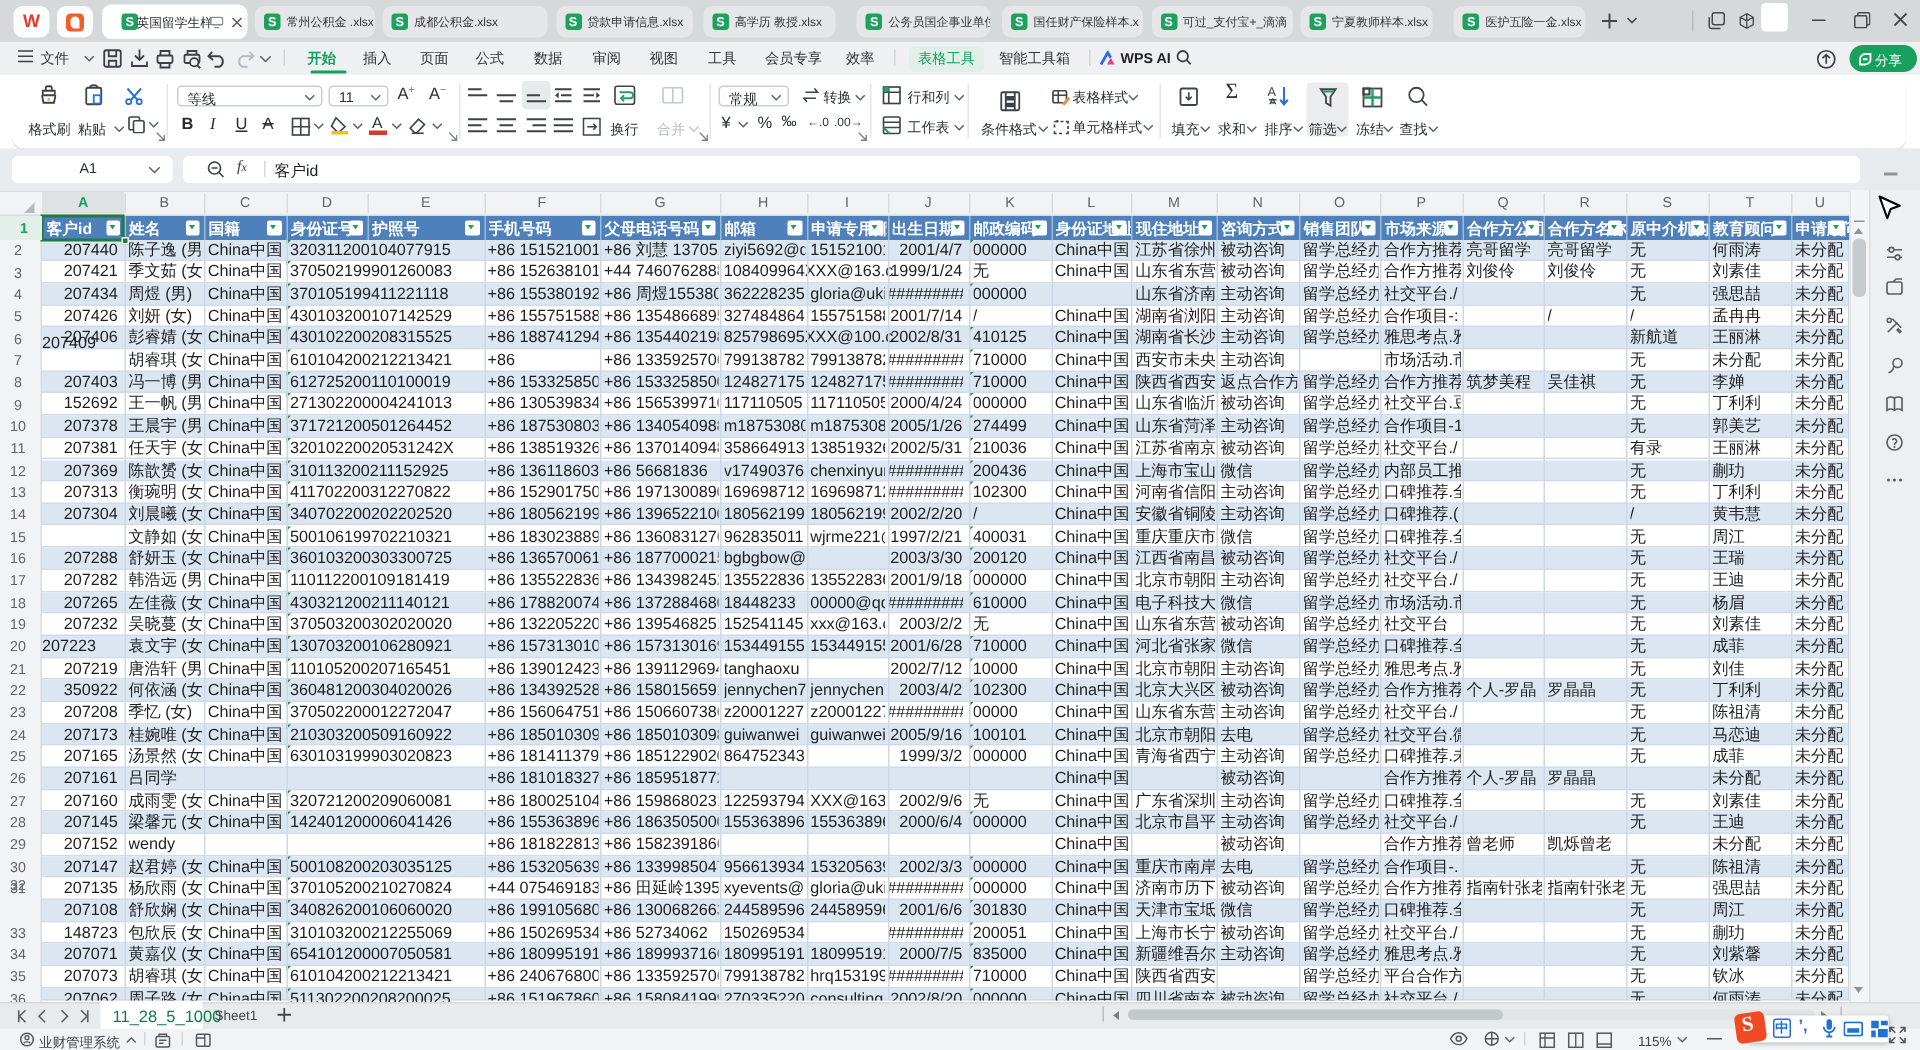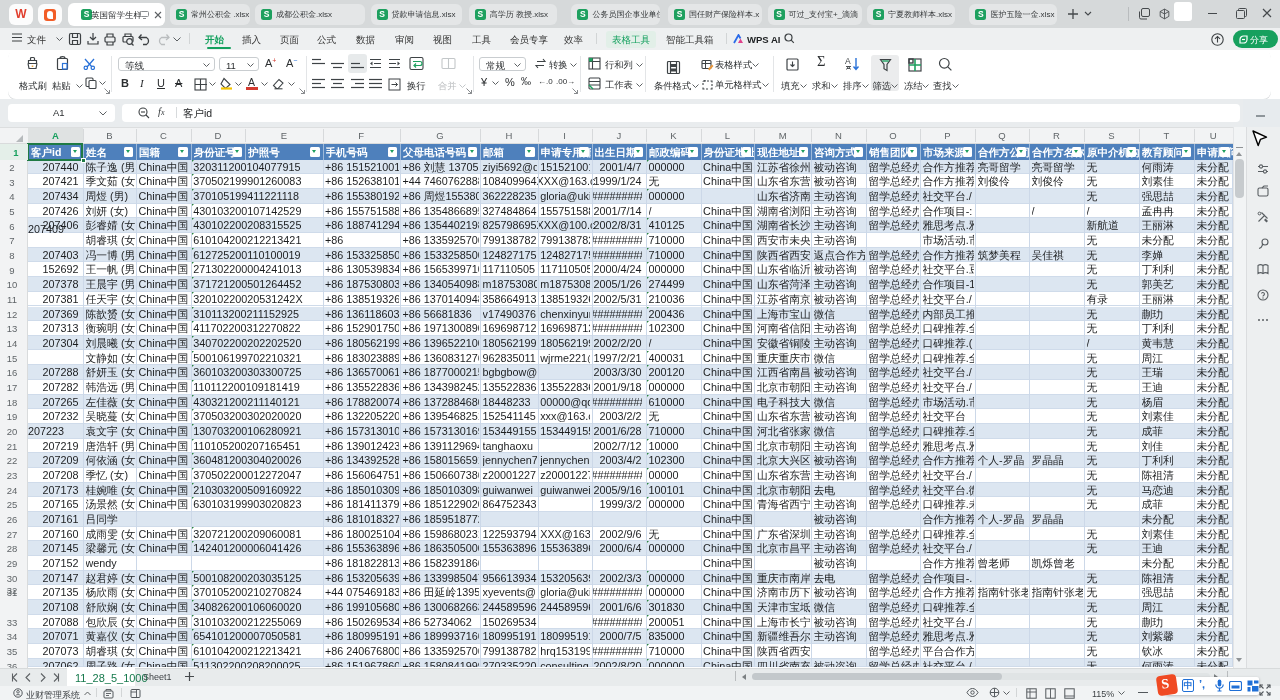--- a/index.html
+++ b/index.html
@@ -1020,21 +1020,21 @@
 <div class="ab tri" style="left:646.0px;top:438.53px"></div>
 <div class="ab cell" style="left:703.1px;top:438.53px;width:50.3px;line-height:14.2px;height:14.67px">China中国</div>
 <div class="ab cell" style="left:756.9px;top:438.53px;width:53.1px;line-height:14.2px;height:14.67px">北京市朝阳</div>
 <div class="ab cell" style="left:813.5px;top:438.53px;width:51.5px;line-height:14.2px;height:14.67px">主动咨询</div>
 <div class="ab cell" style="left:868.5px;top:438.53px;width:50.5px;line-height:14.2px;height:14.67px">留学总经办</div>
 <div class="ab cell" style="left:922.5px;top:438.53px;width:51.5px;line-height:14.2px;height:14.67px">雅思考点.雅</div>
 <div class="ab cell" style="left:1086.5px;top:438.53px;width:51.5px;line-height:14.2px;height:14.67px">无</div>
 <div class="ab cell" style="left:1141.5px;top:438.53px;width:51.5px;line-height:14.2px;height:14.67px">刘佳</div>
 <div class="ab cell" style="left:1196.5px;top:438.53px;width:35.0px;line-height:14.2px;height:14.67px">未分配</div>
 <div class="ab row" style="top:453.20px;left:28px;height:14.67px;background:#dce6f1;border-bottom:1px solid #cfdbea"></div>
-<div class="ab cell" style="left:28.0px;top:453.20px;width:50.5px;line-height:14.2px;height:14.67px;text-align:right">207209</div>
+<div class="ab cell" style="left:28.0px;top:453.20px;width:50.5px;line-height:14.2px;height:14.67px;text-align:right">350922</div>
 <div class="ab cell" style="left:85.5px;top:453.20px;width:49.5px;line-height:14.2px;height:14.67px">何依涵 (女</div>
 <div class="ab cell" style="left:138.5px;top:453.20px;width:51.3px;line-height:14.2px;height:14.67px">China中国</div>
 <div class="ab cof" style="left:193.3px;top:453.20px;line-height:14.2px;height:14.67px">360481200304020026</div>
 <div class="ab tri" style="left:190.8px;top:453.20px"></div>
 <div class="ab cell" style="left:325.0px;top:453.20px;width:74.0px;line-height:14.2px;height:14.67px">+86 134392528</div>
 <div class="ab cell" style="left:402.5px;top:453.20px;width:76.5px;line-height:14.2px;height:14.67px">+86 15801565910</div>
 <div class="ab cell" style="left:482.5px;top:453.20px;width:54.2px;line-height:14.2px;height:14.67px">jennychen7</div>
 <div class="ab cell" style="left:540.2px;top:453.20px;width:50.3px;line-height:14.2px;height:14.67px">jennychen7</div>
 <div class="ab cell" style="left:591.5px;top:453.20px;width:50.0px;line-height:14.2px;height:14.67px;text-align:right">2003/4/2</div>
 <div class="ab cell" style="left:648.5px;top:453.20px;width:51.1px;line-height:14.2px;height:14.67px">102300</div>
@@ -1235,21 +1235,21 @@
 <div class="ab tri" style="left:646.0px;top:599.90px"></div>
 <div class="ab cell" style="left:703.1px;top:599.90px;width:50.3px;line-height:14.2px;height:14.67px">China中国</div>
 <div class="ab cell" style="left:756.9px;top:599.90px;width:53.1px;line-height:14.2px;height:14.67px">天津市宝坻</div>
 <div class="ab cell" style="left:813.5px;top:599.90px;width:51.5px;line-height:14.2px;height:14.67px">微信</div>
 <div class="ab cell" style="left:868.5px;top:599.90px;width:50.5px;line-height:14.2px;height:14.67px">留学总经办</div>
 <div class="ab cell" style="left:922.5px;top:599.90px;width:51.5px;line-height:14.2px;height:14.67px">口碑推荐.全</div>
 <div class="ab cell" style="left:1086.5px;top:599.90px;width:51.5px;line-height:14.2px;height:14.67px">无</div>
 <div class="ab cell" style="left:1141.5px;top:599.90px;width:51.5px;line-height:14.2px;height:14.67px">周江</div>
 <div class="ab cell" style="left:1196.5px;top:599.90px;width:35.0px;line-height:14.2px;height:14.67px">未分配</div>
 <div class="ab row" style="top:614.57px;left:28px;height:14.67px;background:#ffffff;border-bottom:1px solid #cfdbea"></div>
-<div class="ab cell" style="left:28.0px;top:614.57px;width:50.5px;line-height:14.2px;height:14.67px;text-align:right">207088</div>
+<div class="ab cell" style="left:28.0px;top:614.57px;width:50.5px;line-height:14.2px;height:14.67px;text-align:right">148723</div>
 <div class="ab cell" style="left:85.5px;top:614.57px;width:49.5px;line-height:14.2px;height:14.67px">包欣辰 (女</div>
 <div class="ab cell" style="left:138.5px;top:614.57px;width:51.3px;line-height:14.2px;height:14.67px">China中国</div>
 <div class="ab cof" style="left:193.3px;top:614.57px;line-height:14.2px;height:14.67px">310103200212255069</div>
 <div class="ab tri" style="left:190.8px;top:614.57px"></div>
 <div class="ab cell" style="left:325.0px;top:614.57px;width:74.0px;line-height:14.2px;height:14.67px">+86 150269534</div>
 <div class="ab cell" style="left:402.5px;top:614.57px;width:76.5px;line-height:14.2px;height:14.67px">+86 52734062</div>
 <div class="ab cell" style="left:482.5px;top:614.57px;width:54.2px;line-height:14.2px;height:14.67px">150269534</div>
 <div class="ab cell" style="left:591.5px;top:614.57px;width:50.0px;line-height:14.2px;height:14.67px;text-align:right">#########</div>
 <div class="ab cell" style="left:648.5px;top:614.57px;width:51.1px;line-height:14.2px;height:14.67px">200051</div>
 <div class="ab tri" style="left:646.0px;top:614.57px"></div>

